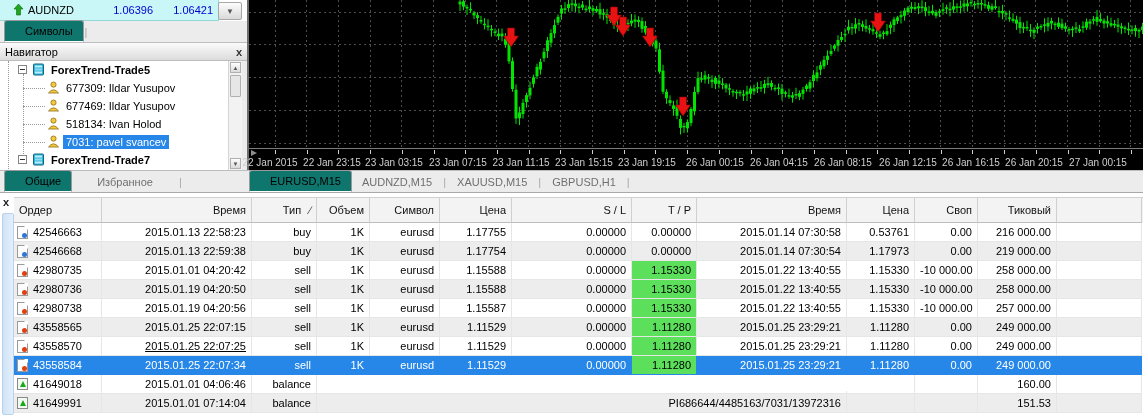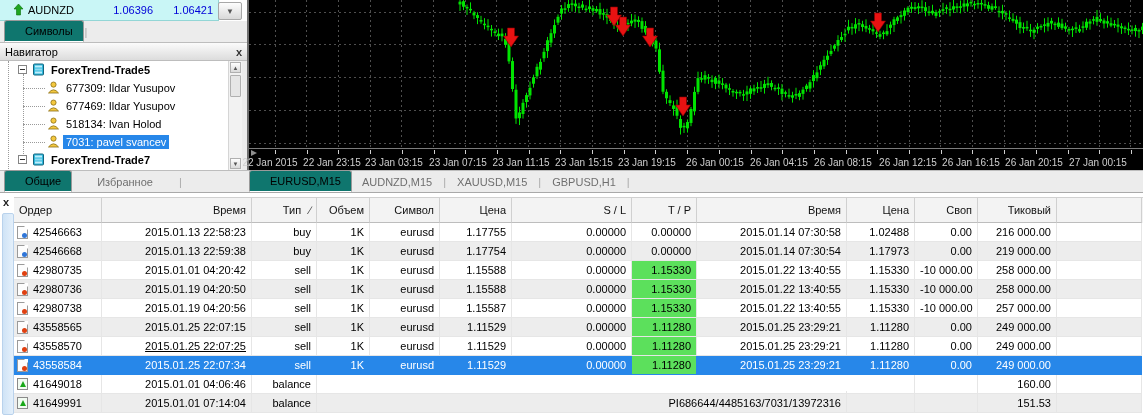--- a/index.html
+++ b/index.html
@@ -682,21 +682,21 @@
             <span>42546663</span>
           </div>
           <div class="ocell r" style="width: 150px;">2015.01.13 22:58:23</div>
           <div class="ocell r" style="width: 65px;">buy</div>
           <div class="ocell r" style="width: 53px;">1K</div>
           <div class="ocell r" style="width: 70px;">eurusd</div>
           <div class="ocell r" style="width: 72px;">1.17755</div>
           <div class="ocell r" style="width: 120px;">0.00000</div>
           <div class="ocell r" style="width: 65px;">0.00000</div>
           <div class="ocell r" style="width: 150px;">2015.01.14 07:30:58</div>
-          <div class="ocell r" style="width: 68px;">1.02488</div>
+          <div class="ocell r" style="width: 68px;">0.53761</div>
           <div class="ocell r" style="width: 63px;">0.00</div>
           <div class="ocell r" style="width: 79px;">216 000.00</div>
           <div class="ocell l" style="width: 85px;"></div>
         </div>
         <div class="orow shade">
           <div class="ocell l ordercell" style="width: 88px;">
             <span class="doc-icon buy"></span>
             <span>42546668</span>
           </div>
           <div class="ocell r" style="width: 150px;">2015.01.13 22:59:38</div>

